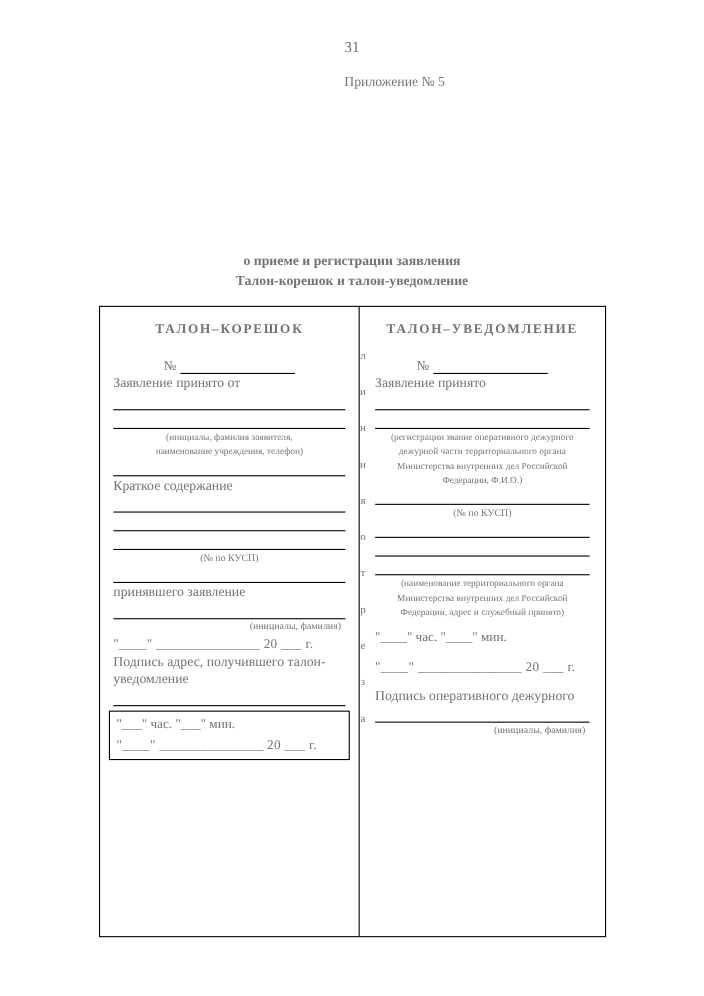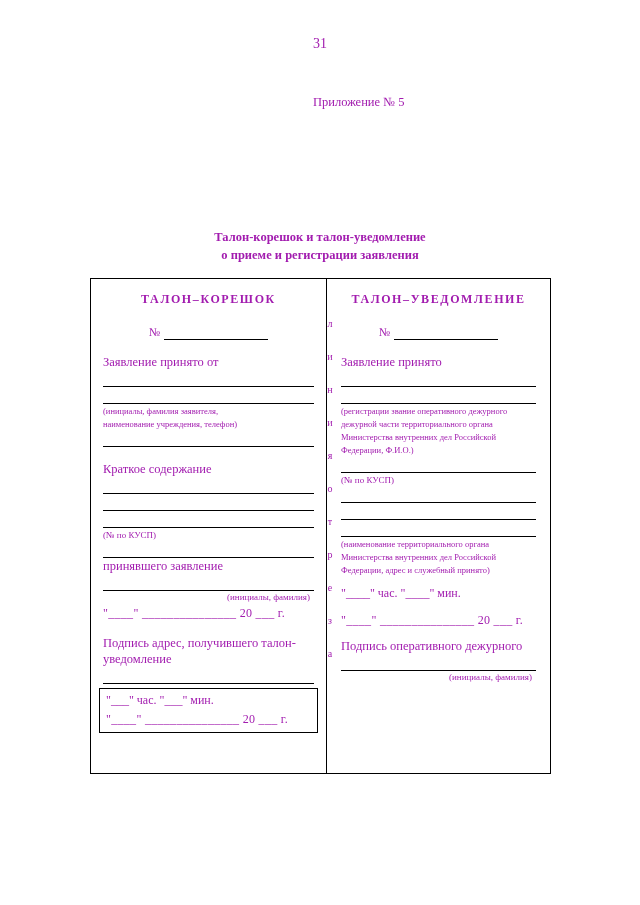--- a/index.html
+++ b/index.html
@@ -6,61 +6,60 @@
     margin: 0;
     padding: 0;
     background: #ffffff;
   }
   .page {
     position: relative;
     width: 640px;
     height: 905px;
     background: #ffffff;
     font-family: "Liberation Serif", serif;
-    color: #a21caf;
+    color: #737373;
     overflow: hidden;
   }
   .page-number {
     position: absolute;
     top: 36px;
     left: 0;
     width: 640px;
     text-align: center;
     font-size: 14px;
   }
   .header-block {
     position: absolute;
     top: 66px;
     left: 313px;
     width: 265px;
     font-size: 12.5px;
     line-height: 17px;
     text-align: justify;
-    margin-top: 28px;
   }
   .header-block .line1 {
     text-align: left;
   }
   .title-block {
     position: absolute;
     top: 228px;
     left: 80px;
     width: 480px;
     text-align: center;
     font-weight: bold;
     font-size: 12.5px;
     line-height: 18px;
   }
   
   .frame {
     position: absolute;
     top: 278px;
     left: 90px;
     width: 461px;
-    height: 496px;
+    height: 574px;
     border: 1px solid #000;
     box-sizing: border-box;
     display: flex;
   }
   .col-left {
     width: 236px;
     border-right: 1px solid #000;
     box-sizing: border-box;
     position: relative;
   }
@@ -88,30 +87,29 @@
   .num-row .u {
     display: inline-block;
     border-bottom: 1px solid #000;
     width: 104px;
     height: 11px;
     vertical-align: bottom;
     margin-left: 4px;
   }
   .lbl {
     font-size: 12.5px;
-    margin-top: 14px;
     line-height: 16px;
   }
   .rule {
     border-bottom: 1px solid #000;
     height: 14px;
     margin-top: 2px;
   }
   .caption {
-    text-align: left;
+    text-align: center;
     font-size: 9px;
     line-height: 11px;
     margin-top: 2px;
   }
   .caption.small {
     font-size: 8.5px;
     line-height: 11px;
   }
   .caption-right {
     text-align: right;
@@ -153,22 +151,22 @@
 
 <div class="page">
 
   <div class="page-number">31</div>
 
   <div class="header-block">
     <div class="line1">Приложение № 5</div>
   </div>
 
   <div class="title-block">
+    <div>о приеме и регистрации заявления</div>
     <div>Талон-корешок и талон-уведомление</div>
-    <div>о приеме и регистрации заявления</div>
   </div>
 
   <div class="frame">
 
     <div class="col-left">
       <div class="col-title">ТАЛОН–КОРЕШОК</div>
       <div class="inner">
         <div class="num-row">
           <span>№</span><span class="u"></span>
         </div>

